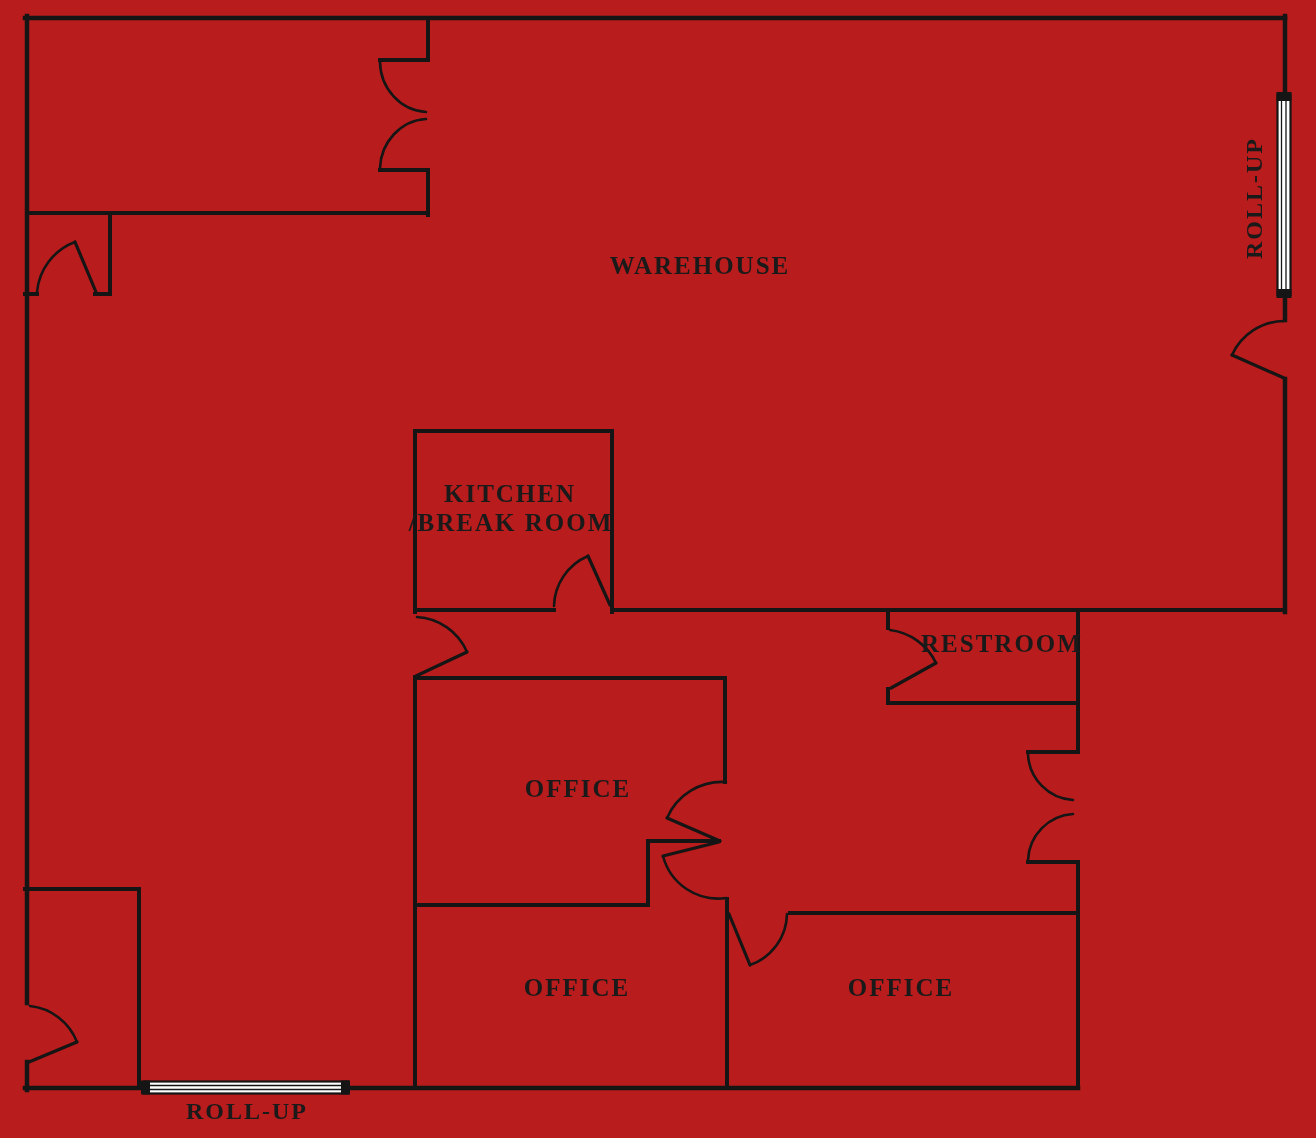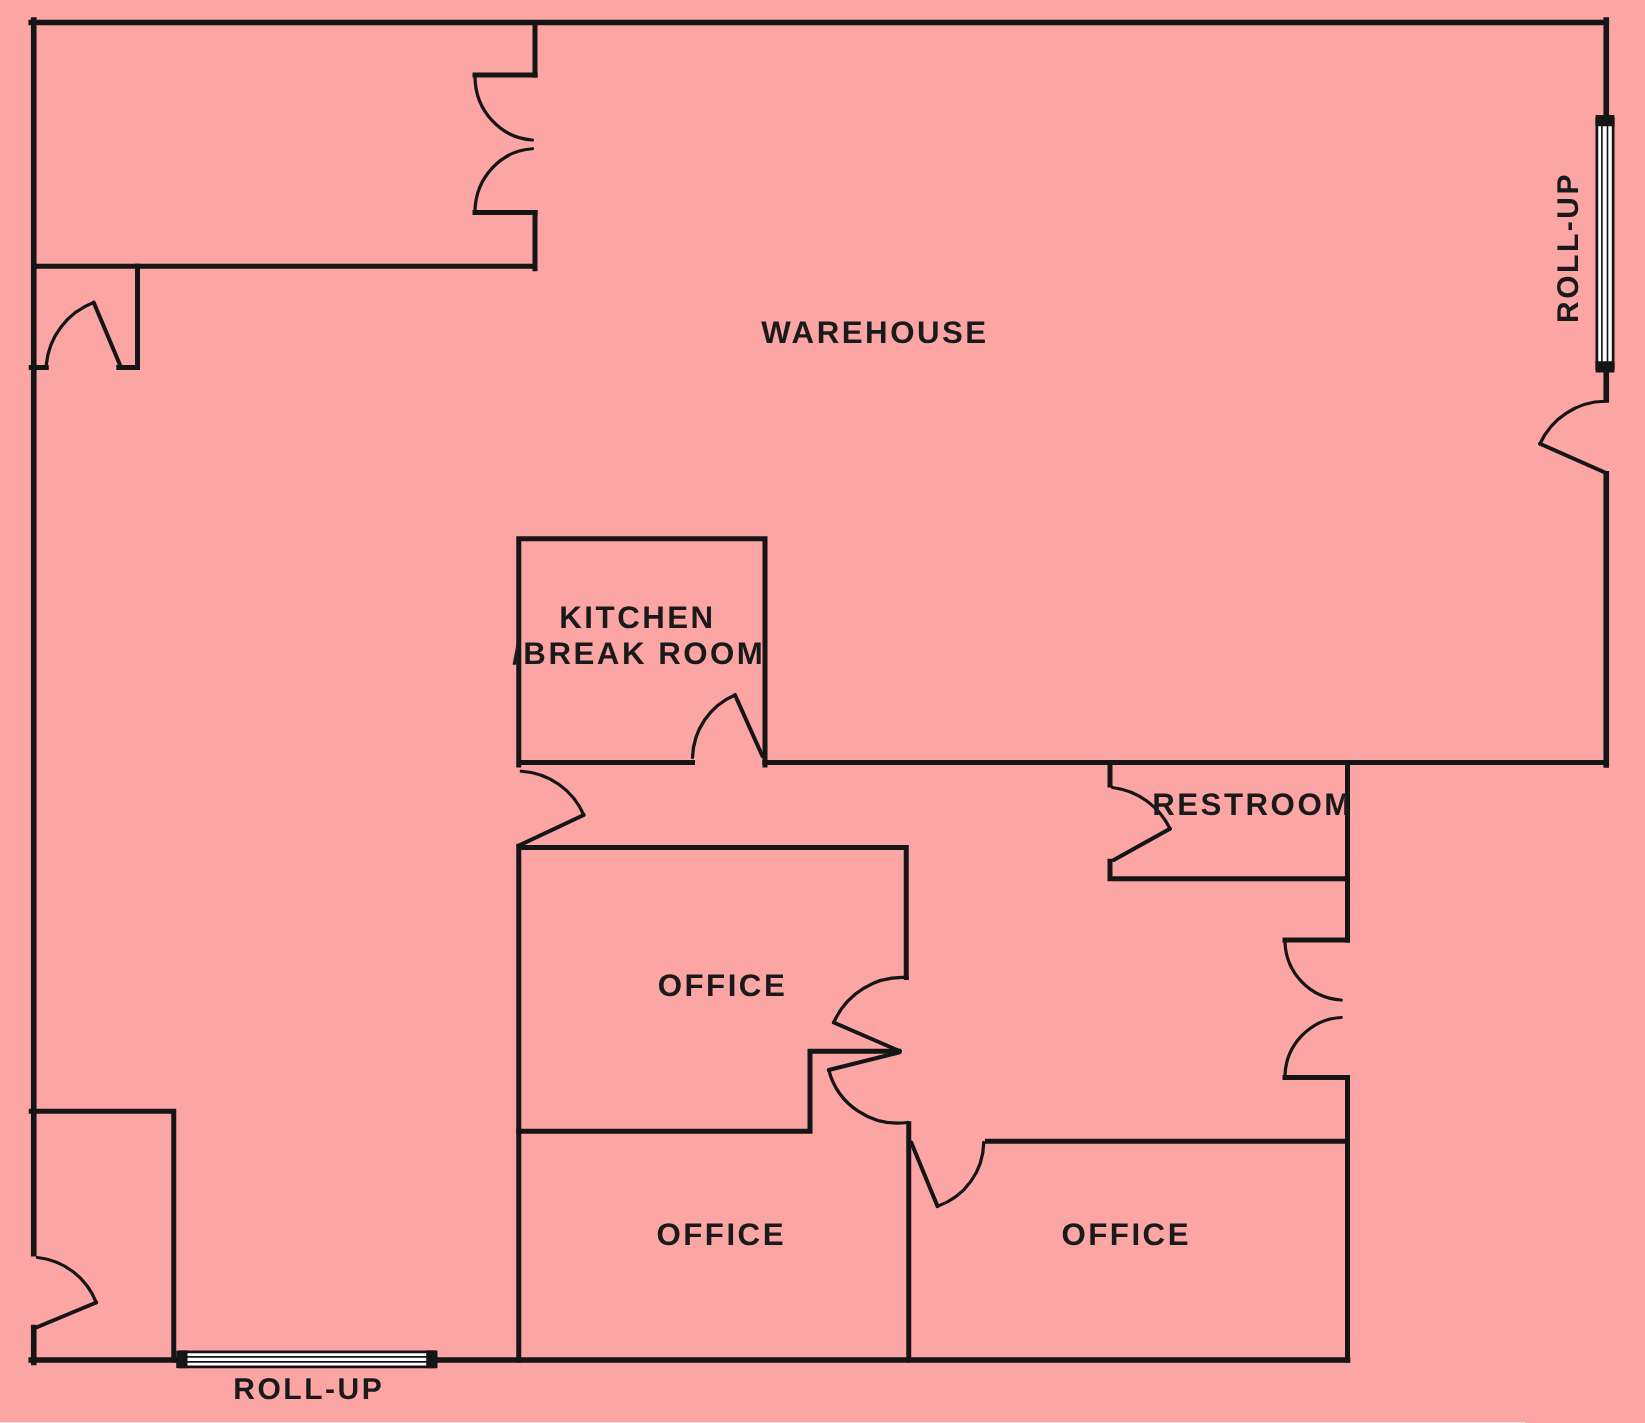--- a/index.html
+++ b/index.html
@@ -1,20 +1,20 @@
 <!DOCTYPE html>
 <html><head>
 <meta charset="utf-8">
 <style>
   html,body{margin:0;padding:0;background:#ffffff;}
   .plan-wrap{
     position:relative;
     width:1316px;height:1138px;
-    background:#fca5a5;
-    font-family:Liberation Sans, sans-serif;
+    background:#b91c1c;
+    font-family:Liberation Serif, serif;
     overflow:hidden;
   }
   svg{display:block;}
   .wall{stroke:#151515;stroke-width:4.5;fill:none;stroke-linecap:square;}
   .wall-thin{stroke:#151515;stroke-width:4;fill:none;stroke-linecap:square;}
   .door{stroke:#151515;stroke-width:2.6;fill:none;stroke-linecap:round;}
   .leaf{stroke:#151515;stroke-width:3.2;fill:none;stroke-linecap:round;}
   .rollup-body{fill:#ffffff;stroke:#151515;stroke-width:2.2;}
   .rollup-rail{stroke:#151515;stroke-width:1.3;fill:none;}
   .rollup-cap{fill:#151515;stroke:none;}

